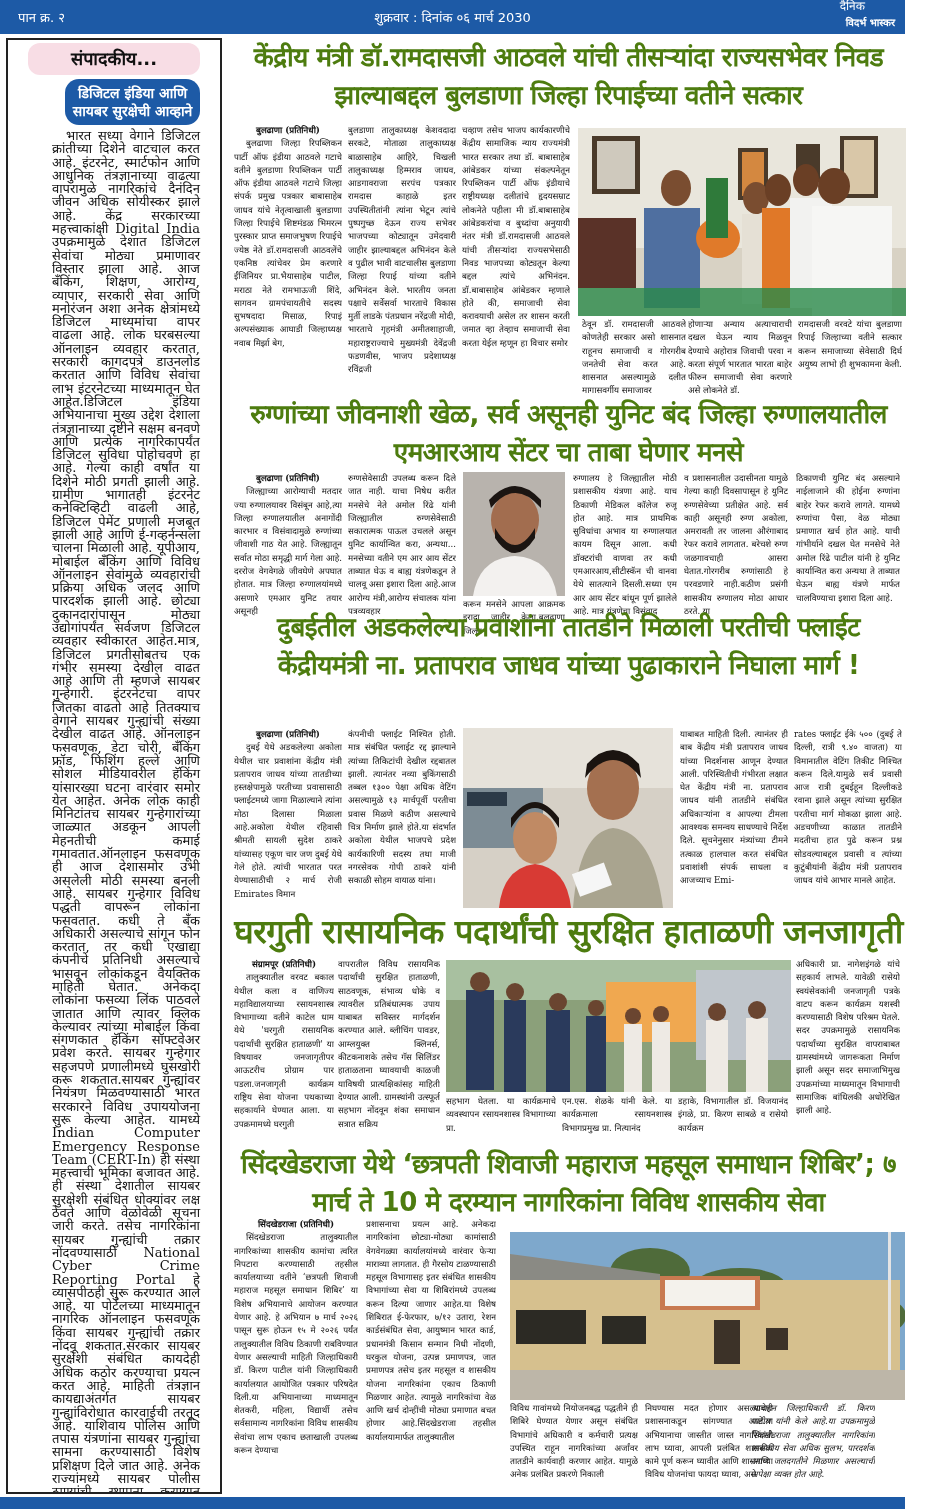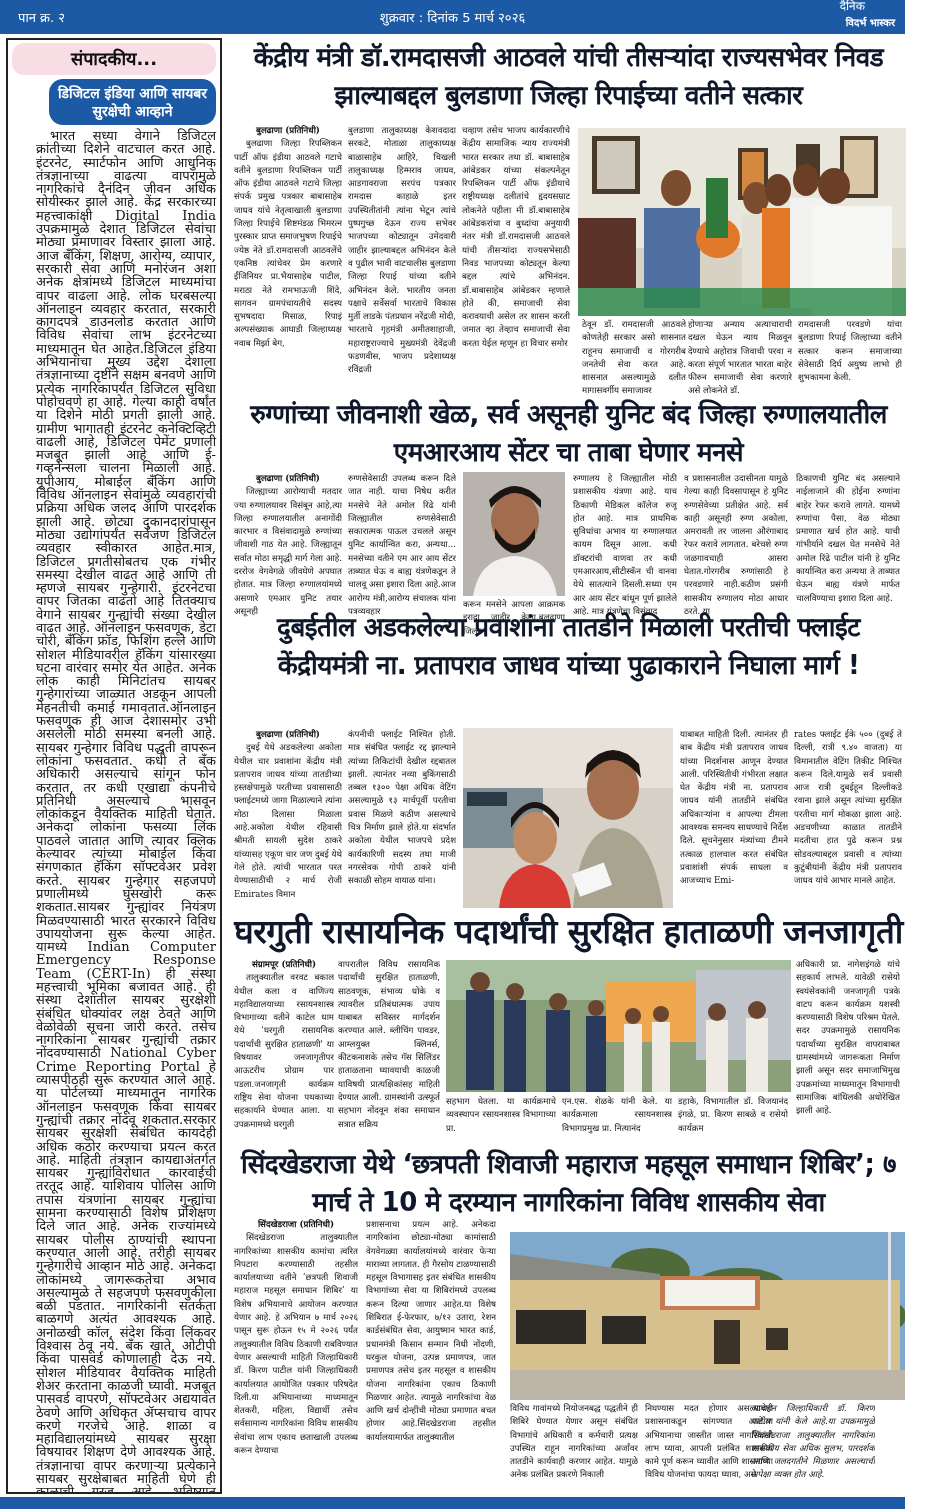--- a/index.html
+++ b/index.html
@@ -9,46 +9,46 @@
   .topbar { position: absolute; left: 0; top: 0; width: 905px; height: 34px; background: #1d5aa6; color: #fff; }
   .topbar .page-no { position: absolute; left: 18px; top: 8px; font-size: 13px; font-family: "DejaVu Sans", sans-serif; }
   .topbar .date { position: absolute; left: 0; right: 0; top: 8px; text-align: center; font-size: 13px; font-family: "DejaVu Sans", sans-serif; }
   .topbar .brand { position: absolute; right: 10px; top: 2px; text-align: right; font-family: "DejaVu Sans", sans-serif; }
   .topbar .brand .small { font-size: 12px; display: block; line-height: 9px; padding-right: 30px; }
   .topbar .brand .big { font-size: 10px; font-weight: bold; line-height: 18px; }
 
   .bottombar { position: absolute; left: 0; top: 1497px; width: 905px; height: 12px; background: #1d5aa6; }
 
   
-  .editorial { position: absolute; left: 6px; top: 38px; width: 216px; height: 1456px; border: 2px solid #222; padding: 3px 4px; overflow: hidden; }
+  .editorial { position: absolute; left: 6px; top: 38px; width: 216px; height: 1456px; border: 2px solid #222; padding: 3px 20px; overflow: hidden; }
   .ed-head { background: #f8dde5; border-radius: 12px; height: 32px; text-align: center; font-size: 18px; font-weight: bold; font-family: "DejaVu Sans", sans-serif; line-height: 32px; color: #111; }
   .ed-sub { margin-top: 4px; background: #1d5aa6; border-radius: 14px; color: #fff; text-align: center; font-family: "DejaVu Sans", sans-serif; font-size: 14px; font-weight: bold; line-height: 18px; padding: 5px 4px; margin-left: 37px; }
   .ed-body { margin-top: 4px; font-size: 13px; line-height: 13.3px; text-align: justify; text-indent: 14px; margin-left: 24px; }
 
   
-  .headline { position: absolute; left: 232px; width: 673px; text-align: center; font-family: "DejaVu Sans", sans-serif; font-weight: bold; color: #0f172a; letter-spacing: -0.5px; }
+  .headline { position: absolute; left: 232px; width: 673px; text-align: center; font-family: "DejaVu Sans", sans-serif; font-weight: bold; color: #4d7c0f; letter-spacing: -0.5px; }
   .hl1 { top: 38px; font-size: 26px; line-height: 38px; }
   .hl2 { top: 395px; font-size: 26px; line-height: 38px; }
   .hl3 { top: 608px; font-size: 26px; line-height: 38px; }
   .hl4 { top: 912px; font-size: 33px; line-height: 40px; }
   .hl5 { top: 1145px; font-size: 26px; line-height: 38px; }
 
   .col { position: absolute; font-size: 8.6px; line-height: 13.3px; text-align: justify; overflow: hidden; }
   .col .dateline { font-weight: bold; text-align: center; display: block; }
   .col .para { text-indent: 12px; display: block; }
 
   .photo { position: absolute; overflow: hidden; }
   .photo svg { width: 100%; height: 100%; display: block; }
 </style>
 </head>
 <body>
 
 <div class="topbar">
   <span class="page-no">पान क्र. २</span>
-  <div class="date">शुक्रवार : दिनांक 5 मार्च २०२६</div>
+  <div class="date">शुक्रवार : दिनांक ०६ मार्च 2030</div>
   <div class="brand">
     <span class="small">दैनिक</span>
     <span class="big">विदर्भ भास्कर</span>
   </div>
 </div>
 
 <div class="editorial">
   <div class="ed-head">संपादकीय...</div>
   <div class="ed-sub">डिजिटल इंडिया आणि सायबर सुरक्षेची आव्हाने</div>
   <div class="ed-body">भारत सध्या वेगाने डिजिटल क्रांतीच्या दिशेने वाटचाल करत आहे. इंटरनेट, स्मार्टफोन आणि आधुनिक तंत्रज्ञानाच्या वाढत्या वापरामुळे नागरिकांचे दैनंदिन जीवन अधिक सोयीस्कर झाले आहे. केंद्र सरकारच्या महत्त्वाकांक्षी Digital India उपक्रमामुळे देशात डिजिटल सेवांचा मोठ्या प्रमाणावर विस्तार झाला आहे. आज बँकिंग, शिक्षण, आरोग्य, व्यापार, सरकारी सेवा आणि मनोरंजन अशा अनेक क्षेत्रांमध्ये डिजिटल माध्यमांचा वापर वाढला आहे. लोक घरबसल्या ऑनलाइन व्यवहार करतात, सरकारी कागदपत्रे डाउनलोड करतात आणि विविध सेवांचा लाभ इंटरनेटच्या माध्यमातून घेत आहेत.डिजिटल इंडिया अभियानाचा मुख्य उद्देश देशाला तंत्रज्ञानाच्या दृष्टीने सक्षम बनवणे आणि प्रत्येक नागरिकापर्यंत डिजिटल सुविधा पोहोचवणे हा आहे. गेल्या काही वर्षांत या दिशेने मोठी प्रगती झाली आहे. ग्रामीण भागातही इंटरनेट कनेक्टिव्हिटी वाढली आहे, डिजिटल पेमेंट प्रणाली मजबूत झाली आहे आणि ई-गव्हर्नन्सला चालना मिळाली आहे. यूपीआय, मोबाईल बँकिंग आणि विविध ऑनलाइन सेवांमुळे व्यवहारांची प्रक्रिया अधिक जलद आणि पारदर्शक झाली आहे. छोट्या दुकानदारांपासून मोठ्या उद्योगांपर्यंत सर्वजण डिजिटल व्यवहार स्वीकारत आहेत.मात्र, डिजिटल प्रगतीसोबतच एक गंभीर समस्या देखील वाढत आहे आणि ती म्हणजे सायबर गुन्हेगारी. इंटरनेटचा वापर जितका वाढतो आहे तितक्याच वेगाने सायबर गुन्ह्यांची संख्या देखील वाढत आहे. ऑनलाइन फसवणूक, डेटा चोरी, बँकिंग फ्रॉड, फिशिंग हल्ले आणि सोशल मीडियावरील हॅकिंग यांसारख्या घटना वारंवार समोर येत आहेत. अनेक लोक काही मिनिटांतच सायबर गुन्हेगारांच्या जाळ्यात अडकून आपली मेहनतीची कमाई गमावतात.ऑनलाइन फसवणूक ही आज देशासमोर उभी असलेली मोठी समस्या बनली आहे. सायबर गुन्हेगार विविध पद्धती वापरून लोकांना फसवतात. कधी ते बँक अधिकारी असल्याचे सांगून फोन करतात, तर कधी एखाद्या कंपनीचे प्रतिनिधी असल्याचे भासवून लोकांकडून वैयक्तिक माहिती घेतात. अनेकदा लोकांना फसव्या लिंक पाठवले जातात आणि त्यावर क्लिक केल्यावर त्यांच्या मोबाईल किंवा संगणकात हॅकिंग सॉफ्टवेअर प्रवेश करते. सायबर गुन्हेगार सहजपणे प्रणालीमध्ये घुसखोरी करू शकतात.सायबर गुन्ह्यांवर नियंत्रण मिळवण्यासाठी भारत सरकारने विविध उपाययोजना सुरू केल्या आहेत. यामध्ये Indian Computer Emergency Response Team (CERT-In) ही संस्था महत्त्वाची भूमिका बजावत आहे. ही संस्था देशातील सायबर सुरक्षेशी संबंधित धोक्यांवर लक्ष ठेवते आणि वेळोवेळी सूचना जारी करते. तसेच नागरिकांना सायबर गुन्ह्यांची तक्रार नोंदवण्यासाठी National Cyber Crime Reporting Portal हे व्यासपीठही सुरू करण्यात आले आहे. या पोर्टलच्या माध्यमातून नागरिक ऑनलाइन फसवणूक किंवा सायबर गुन्ह्यांची तक्रार नोंदवू शकतात.सरकार सायबर सुरक्षेशी संबंधित कायदेही अधिक कठोर करण्याचा प्रयत्न करत आहे. माहिती तंत्रज्ञान कायद्याअंतर्गत सायबर गुन्ह्यांविरोधात कारवाईची तरतूद आहे. याशिवाय पोलिस आणि तपास यंत्रणांना सायबर गुन्ह्यांचा सामना करण्यासाठी विशेष प्रशिक्षण दिले जात आहे. अनेक राज्यांमध्ये सायबर पोलीस ठाण्यांची स्थापना करण्यात आली आहे. तरीही सायबर गुन्हेगारीचे आव्हान मोठे आहे. अनेकदा लोकांमध्ये जागरूकतेचा अभाव असल्यामुळे ते सहजपणे फसवणुकीला बळी पडतात. नागरिकांनी सतर्कता बाळगणे अत्यंत आवश्यक आहे. अनोळखी कॉल, संदेश किंवा लिंकवर विश्वास ठेवू नये. बँक खाते, ओटीपी किंवा पासवर्ड कोणालाही देऊ नये. सोशल मीडियावर वैयक्तिक माहिती शेअर करताना काळजी घ्यावी. मजबूत पासवर्ड वापरणे, सॉफ्टवेअर अद्ययावत ठेवणे आणि अधिकृत ॲप्सचाच वापर करणे गरजेचे आहे. शाळा व महाविद्यालयांमध्ये सायबर सुरक्षा विषयावर शिक्षण देणे आवश्यक आहे. तंत्रज्ञानाचा वापर करणाऱ्या प्रत्येकाने सायबर सुरक्षेबाबत माहिती घेणे ही काळाची गरज आहे. भविष्यात डिजिटल इंडियाचे यश सायबर सुरक्षेवर मोठ्या प्रमाणात अवलंबून असेल. त्यामुळे सरकार, खाजगी कंपन्या आणि नागरिकांनी एकत्रितपणे काम करणे गरजेचे आहे. डिजिटल विकासासोबत मजबूत सुरक्षा यंत्रणाही उभी राहील.एकूणच, डिजिटल इंडिया हा भारताच्या प्रगतीसाठी महत्त्वाचा टप्पा आहे. या उपक्रमामुळे देशाच्या विकासाला नवी दिशा मिळाली आहे. मात्र, या प्रगतीसोबत सायबर सुरक्षेची जबाबदारीही तितकीच महत्त्वाची आहे. सरकार, तंत्रज्ञान क्षेत्रातील संस्था, उद्योग आणि सामान्य नागरिक यांनी एकत्रितपणे प्रयत्न केल्यास डिजिटल तंत्रज्ञानाचा लाभ सुरक्षितपणे घेता येईल. तेव्हाच डिजिटल इंडिया हे स्वप्न खऱ्या अर्थाने सुरक्षित, सक्षम आणि यशस्वी ठरेल.</div>
@@ -83,21 +83,21 @@
     <rect x="184" y="80" width="40" height="100" fill="#e07828"></rect>
     <ellipse cx="228" cy="52" rx="13" ry="16" fill="#6a3f25"></ellipse>
     <rect x="212" y="70" width="42" height="110" fill="#f2f2f0"></rect>
     <ellipse cx="256" cy="58" rx="16" ry="18" fill="#6a3f25"></ellipse>
     <rect x="234" y="78" width="80" height="110" fill="#f6f6f4"></rect>
     <rect x="0" y="160" width="328" height="28" fill="#2b8a4a" opacity="0.8"></rect>
   </svg>
 </div>
 <div class="col" style="left:582px; top:318px; width:104px; height:76px;">ठेवून डॉ. रामदासजी आठवले कोणतेही सरकार असो शासनात राहूनच समाजाची व गोरगरीब जनतेची सेवा करत आहे. शासनात असल्यामुळे दलीत मागासवर्गीय समाजावर</div>
 <div class="col" style="left:688px; top:318px; width:104px; height:76px;">होणाऱ्या अन्याय अत्याचाराची दखल घेऊन न्याय मिळवून देण्याचे अहोरात्र जिवाची परवा न करता संपूर्ण भारतात भारता बाहेर फीरुन समाजाची सेवा करणारे असे लोकनेते डॉ.</div>
-<div class="col" style="left:798px; top:318px; width:104px; height:76px;">रामदासजी परवडणे यांचा बुलडाणा रिपाई जिल्हाच्या वतीने सत्कार करून समाजाच्या सेवेसाठी दिर्घ अयुष्य लाभो ही शुभकामना केली.</div>
+<div class="col" style="left:798px; top:318px; width:104px; height:76px;">रामदासजी वरवटे यांचा बुलडाणा रिपाई जिल्हाच्या वतीने सत्कार करून समाजाच्या सेवेसाठी दिर्घ अयुष्य लाभो ही शुभकामना केली.</div>
 
 <div class="headline hl2">रुग्णांच्या जीवनाशी खेळ, सर्व असूनही युनिट बंद जिल्हा रुग्णालयातील एमआरआय सेंटर चा ताबा घेणार मनसे</div>
 <div class="col" style="left:234px; top:472px; width:108px; height:168px;">
   <span class="dateline">बुलढाणा (प्रतिनिधी)</span>
   <span class="para">जिल्ह्याच्या आरोग्याची मतदार ज्या रुग्णालयावर विसंबून आहे,त्या जिल्हा रुग्णालयातील अनागोंदी कारभार व विसंवादामुळे रुग्णांच्या जीवाशी गाठ येत आहे. जिल्ह्यातून सर्वात मोठा समृद्धी मार्ग गेला आहे. दररोज वेगवेगळे जीवघेणे अपघात होतात. मात्र जिल्हा रुग्णालयांमध्ये असणारे एमआर युनिट तयार असूनही</span>
 </div>
 <div class="col" style="left:348px; top:472px; width:108px; height:168px;">रुग्णसेवेसाठी उपलब्ध करून दिले जात नाही. याचा निषेध करीत मनसेचे नेते अमोल रिंढे यांनी जिल्ह्यातील रुग्णसेवेसाठी सकारात्मक पाऊल उचलले असून युनिट कार्यान्वित करा, अन्यथा... मनसेच्या वतीने एम आर आय सेंटर ताब्यात घेऊ व बाह्य यंत्रणेकडून ते चालवू असा इशारा दिला आहे.आज आरोग्य मंत्री,आरोग्य संचालक यांना पत्रव्यवहार</div>
 <div class="photo" style="left:463px; top:472px; width:102px; height:124px;">
   <svg viewBox="0 0 102 124" preserveAspectRatio="none">
     <rect width="102" height="124" fill="#b8b3ad"></rect>

